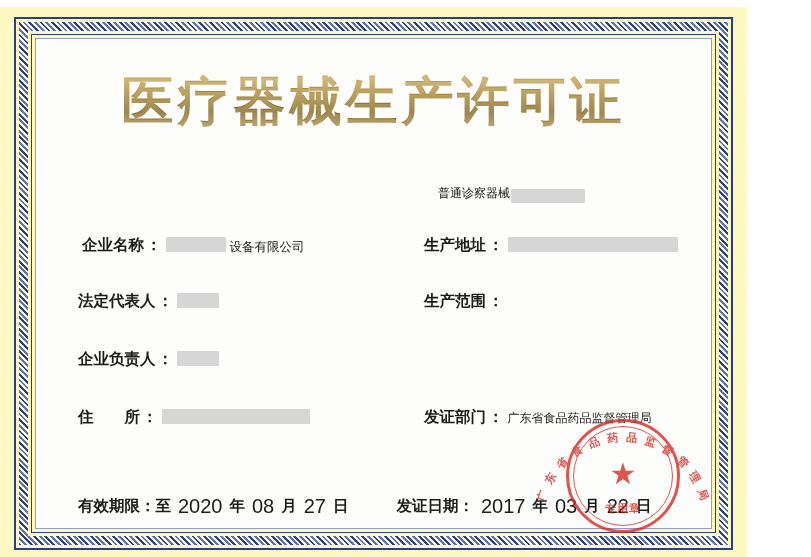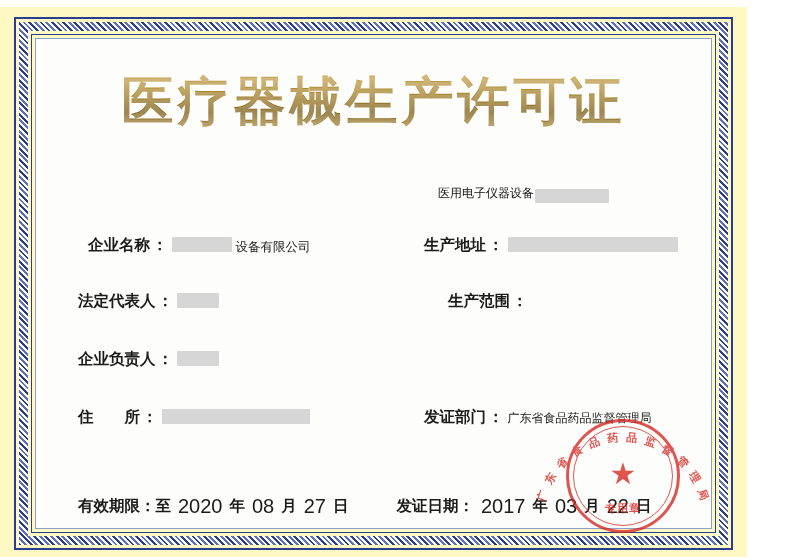--- a/index.html
+++ b/index.html
@@ -149,28 +149,28 @@
 
   
   .redact {
     display: inline-block;
     background: #d6d6d6;
     border-radius: 1px;
     vertical-align: middle;
   }
 
   
-  #f-company   { left: 88px;  top: 228px; }
+  #f-company   { left: 82px;  top: 228px; }
   #f-legal     { left: 78px;  top: 284px; }
   #f-manager   { left: 78px;  top: 342px; }
   #f-address   { left: 78px;  top: 400px; }
 
   
   #f-prod-addr { left: 424px; top: 228px; justify-content: space-between; }
-  #f-scope     { left: 448px; top: 284px; width: 330px; }
+  #f-scope     { left: 424px; top: 284px; width: 330px; }
   #f-issuer    { left: 424px; top: 400px; }
 
   #f-scope .value { max-width: 222px; }
 
   
   .bottom-row {
     position: absolute;
     left: 78px;
     top: 488px;
     right: 60px;
@@ -255,21 +255,21 @@
 
   <div class="paper"></div>
   <div class="border-outer"></div>
   <div class="border-guilloche"></div>
   <div class="border-inner"></div>
   <div class="border-inner2"></div>
 
   <div class="title">医疗器械生产许可证</div>
 
   <div class="permit-no">
-    <span class="val">医用电子仪器设备</span>
+    <span class="val">普通诊察器械</span>
     <span class="redact" style="width:74px;height:14px;margin-left:1px;margin-bottom:1px;"></span>
   </div>
 
   <div class="field" id="f-company">
     <span class="label">企业名称</span>
     <span class="colon">：</span>
     <span class="redact" style="width:60px;height:15px;margin-top:2px;"></span>
     <span class="value" style="margin-left:4px;font-size:12.5px;">设备有限公司</span>
   </div>
 

